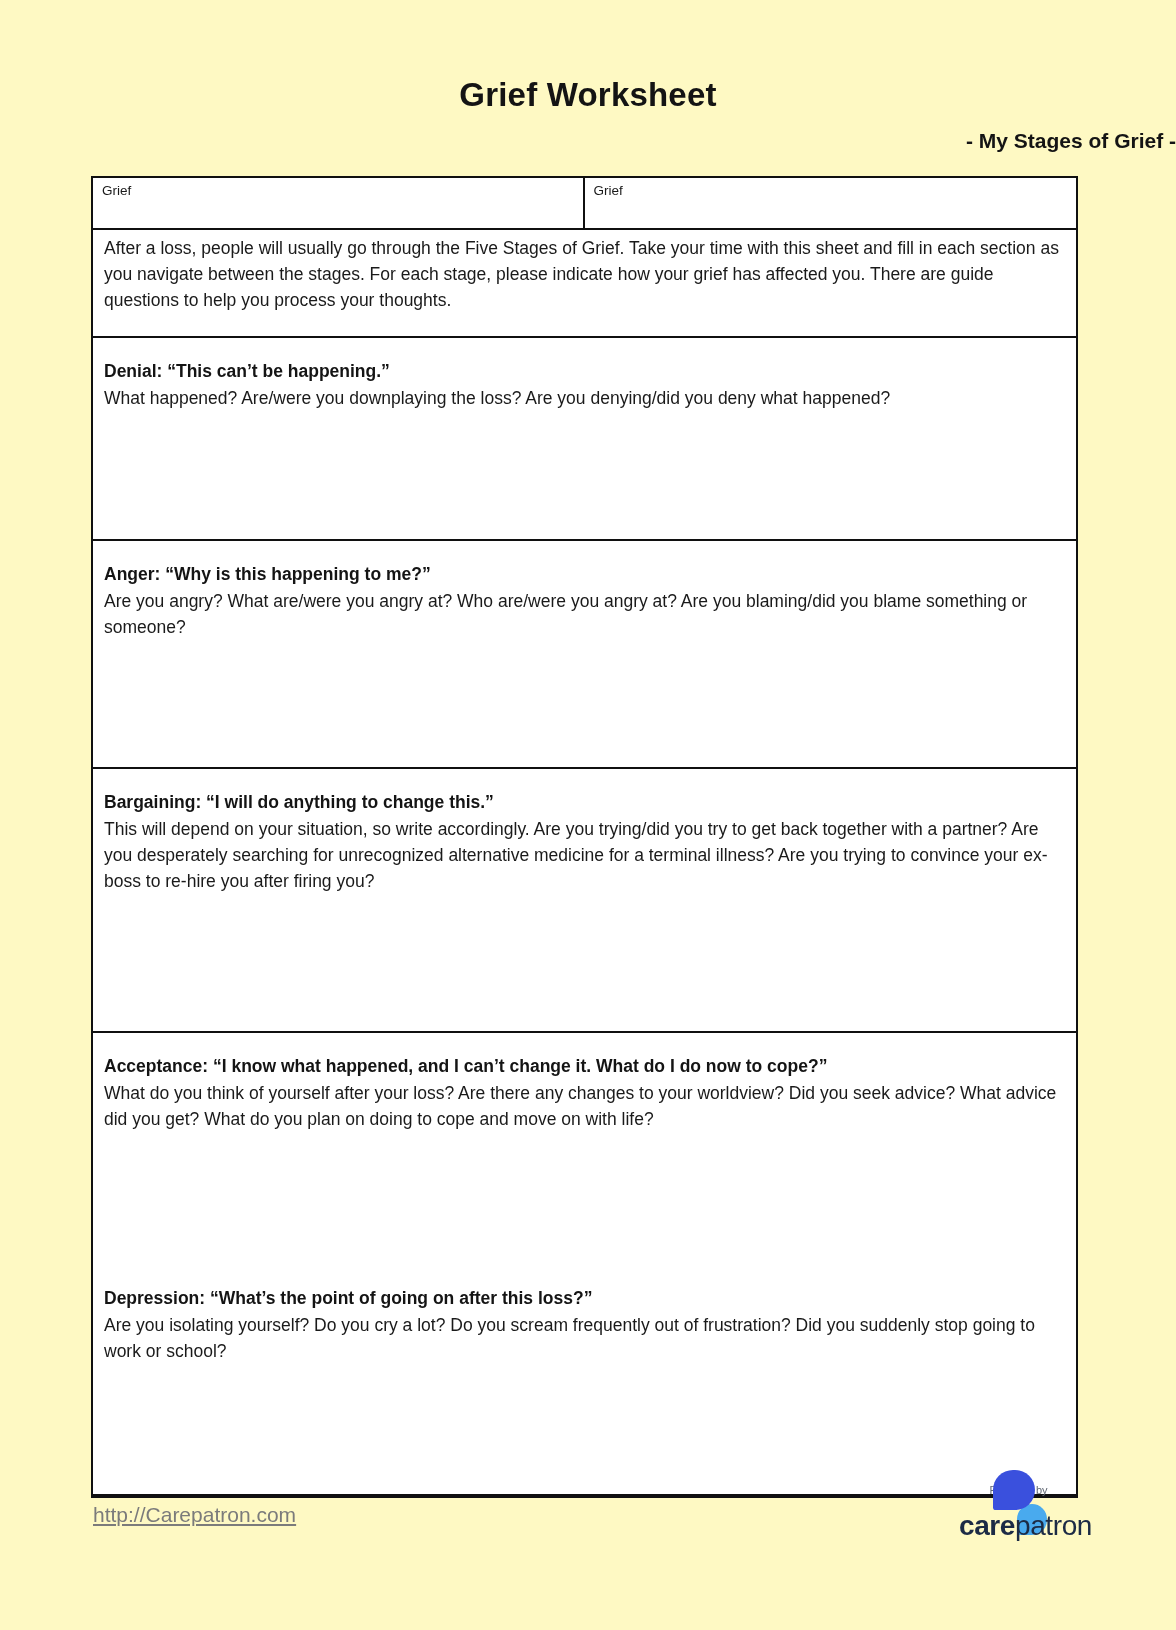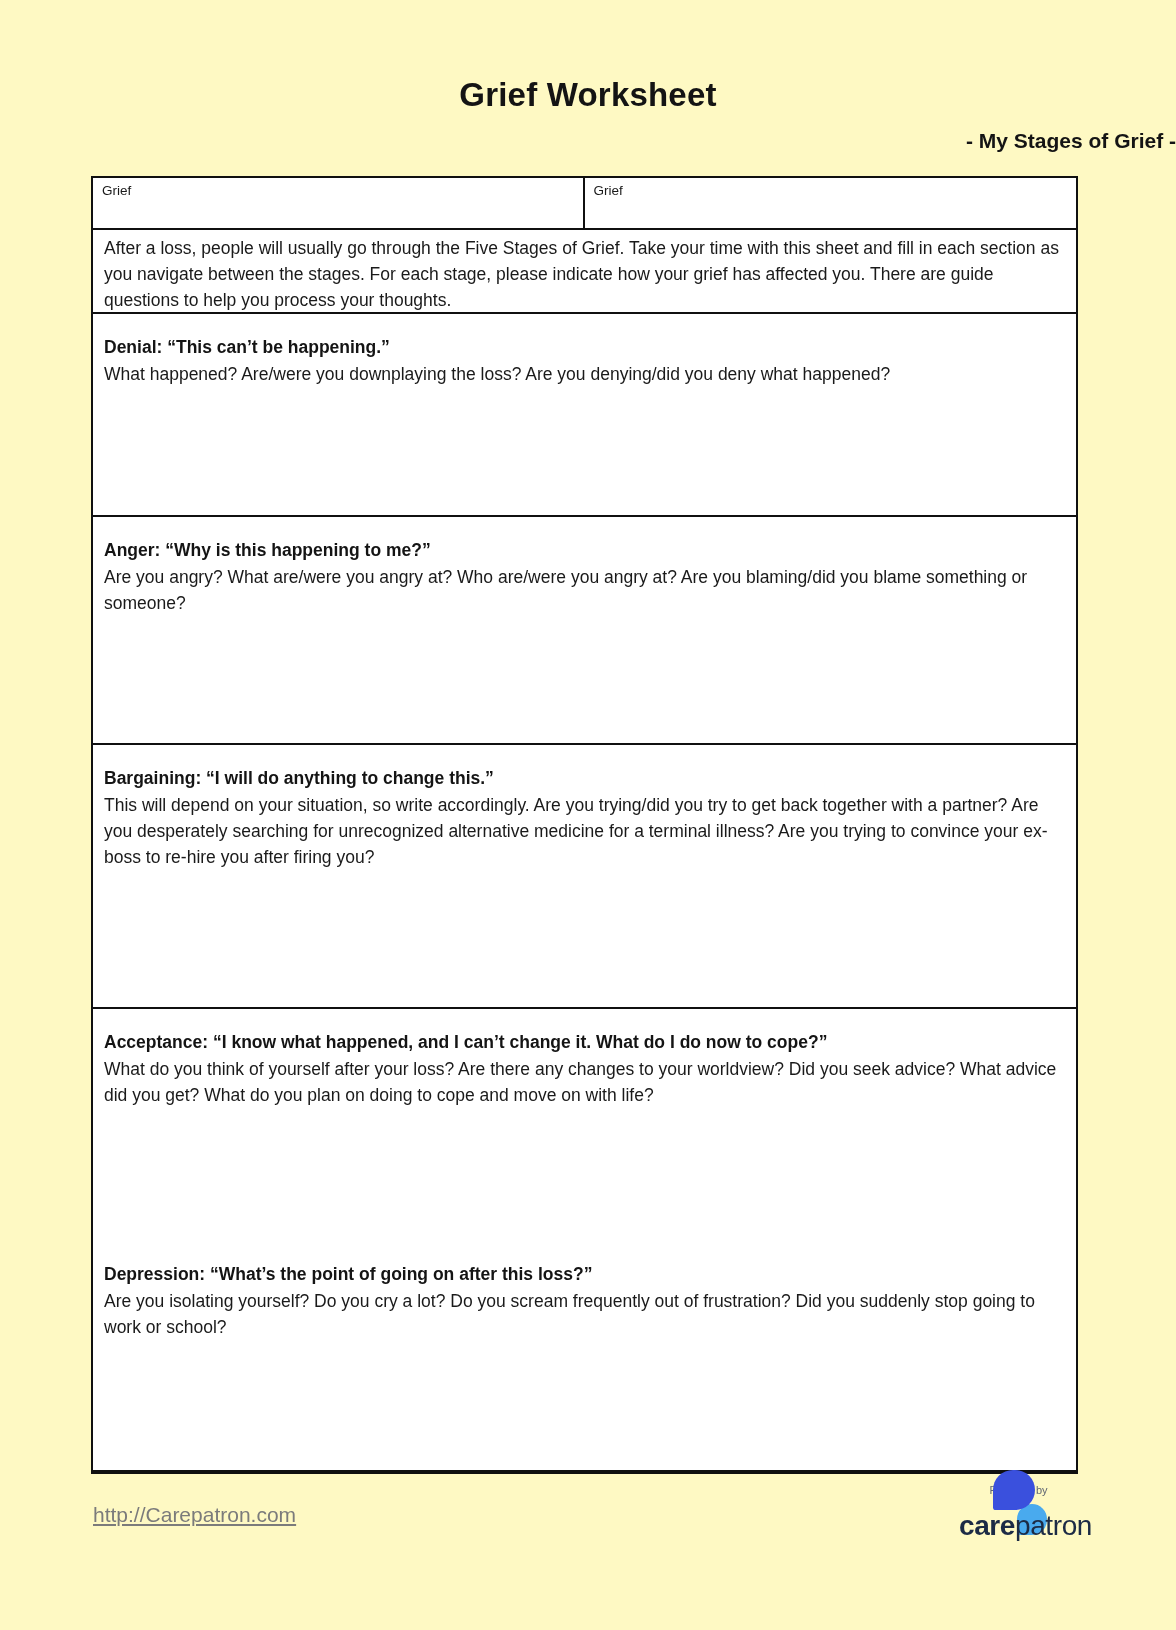--- a/index.html
+++ b/index.html
@@ -29,21 +29,21 @@
 
   .meta-row { display: flex; height: 52px; border-bottom: 2px solid #101010; }
   .meta-cell { padding: 5px 9px; font-size: 13.5px; color: #1a1a1a; }
   .meta-cell.name { width: 50%; border-right: 2px solid #101010; }
   .meta-cell.date { flex: 1; }
 
   .intro {
     border-bottom: 2px solid #101010;
     padding: 5px 11px 8px 11px;
     font-size: 17.5px; line-height: 26px; color: #1a1a1a;
-    height: 84px;
+    height: 108px;
   }
 
   .stage { padding: 20px 11px; border-bottom: 2px solid #101010; position: relative; }
   .stage.s0 { height: 203px; }
   .stage.s1 { height: 228px; }
   .stage.s2 { height: 264px; }
   .stage.s3 { height: 231px; }
   .stage.s4 { height: 232px; border-bottom: none; }
   .stage-heading { font-size: 17.5px; font-weight: 700; line-height: 27px; color: #141414; }
   .stage-question { font-size: 17.5px; line-height: 26px; color: #1a1a1a; }

